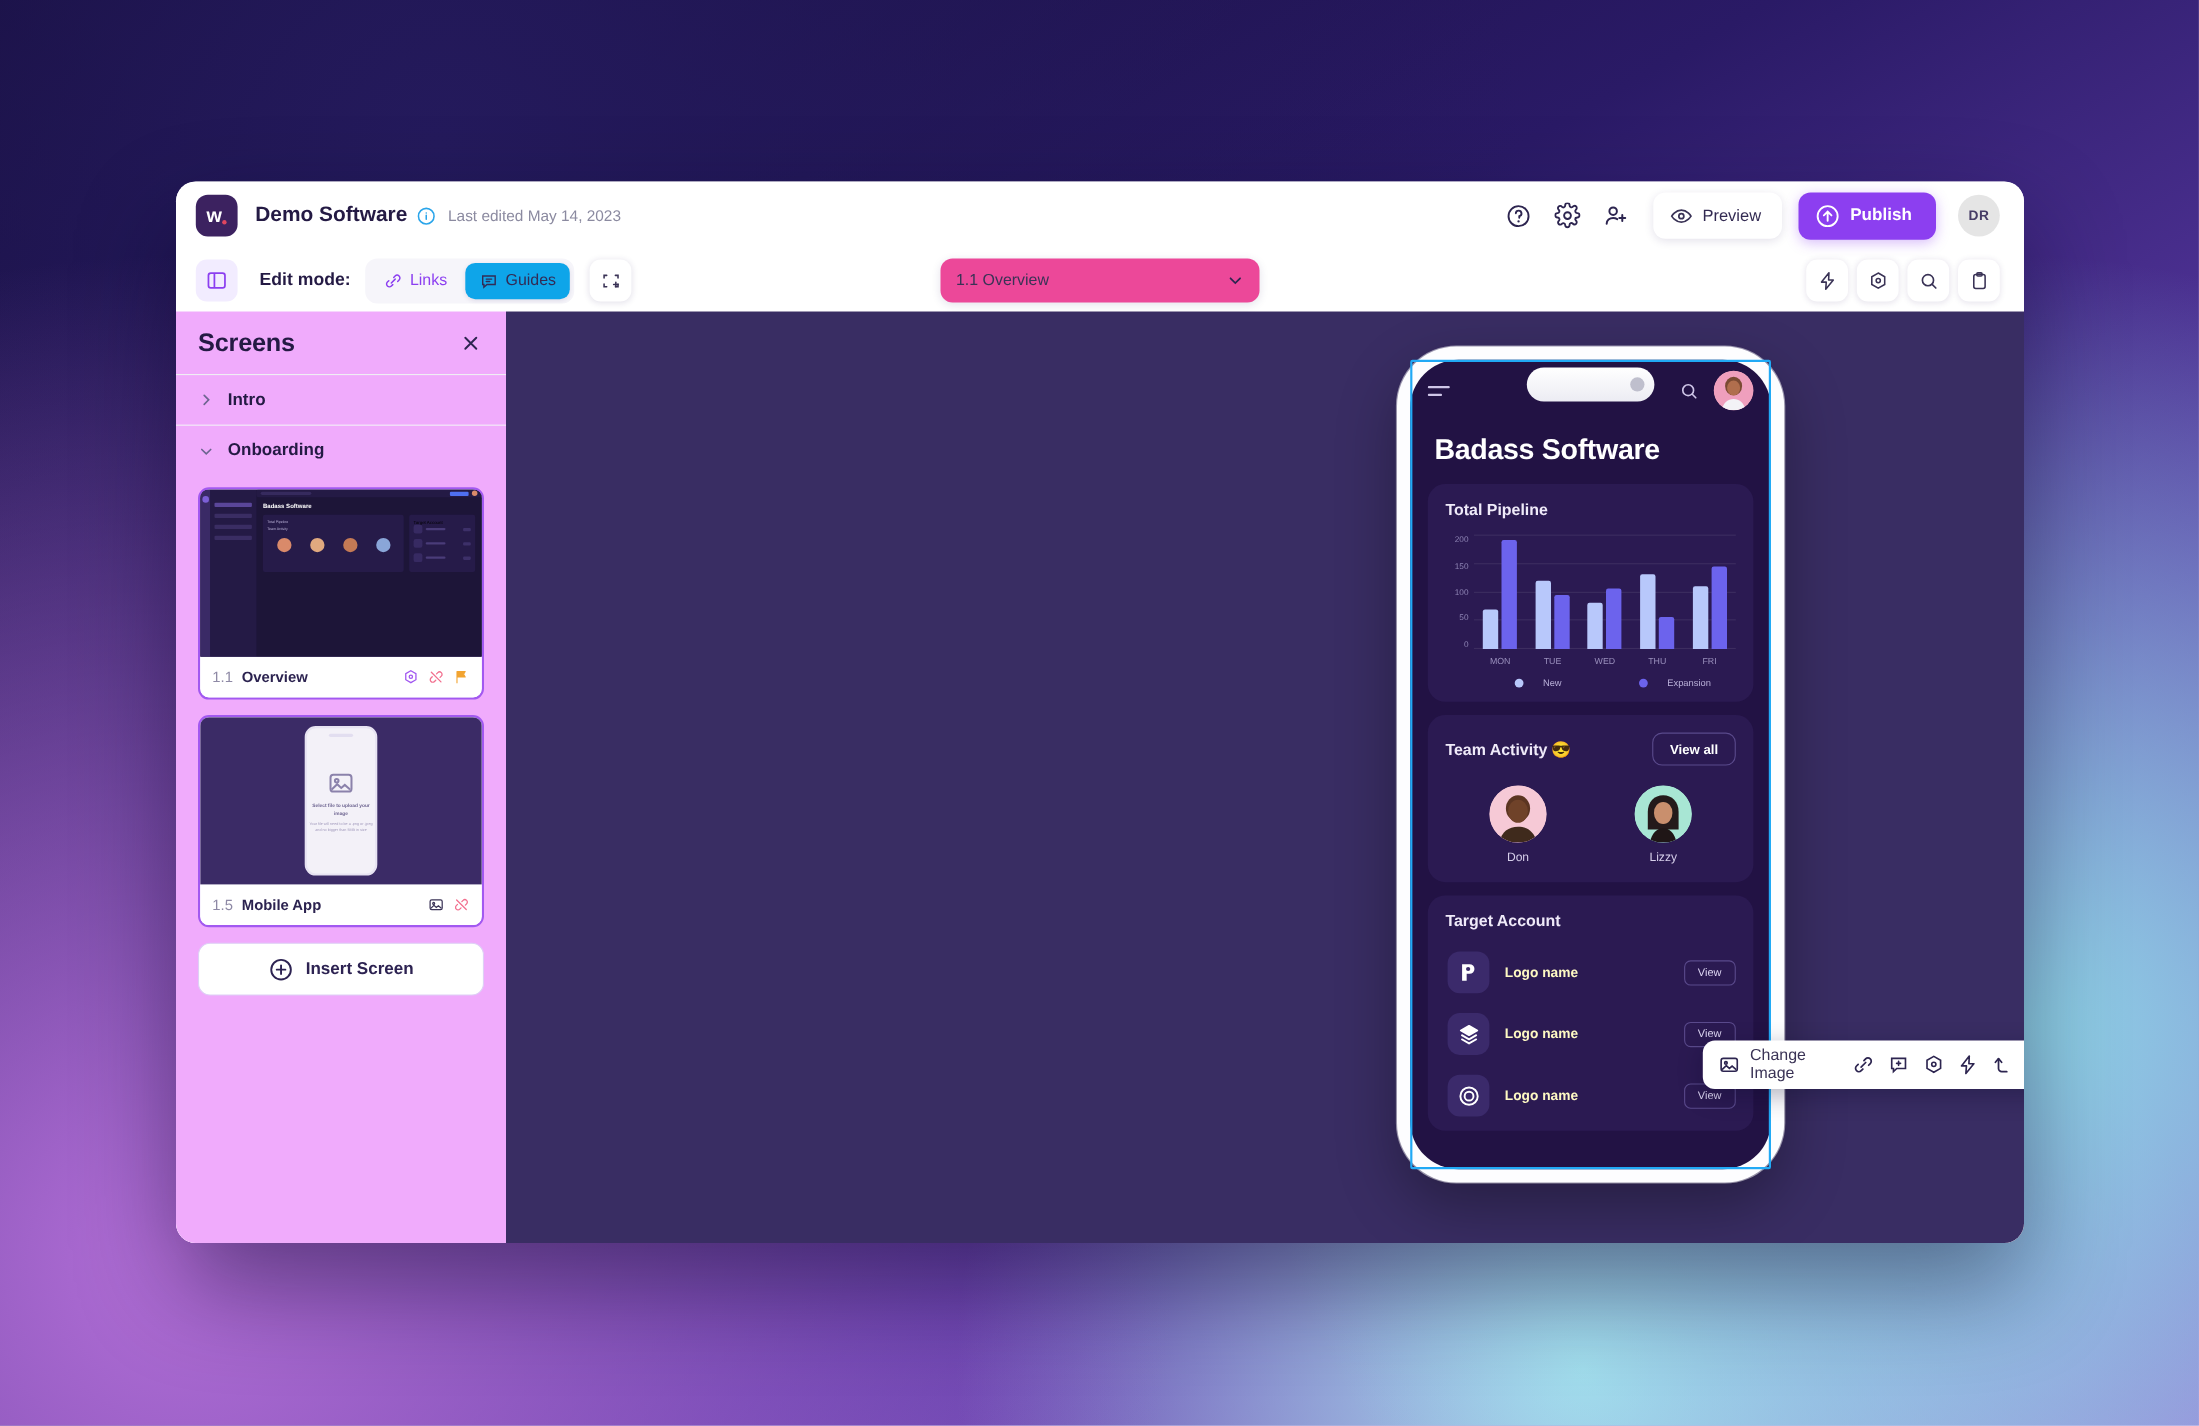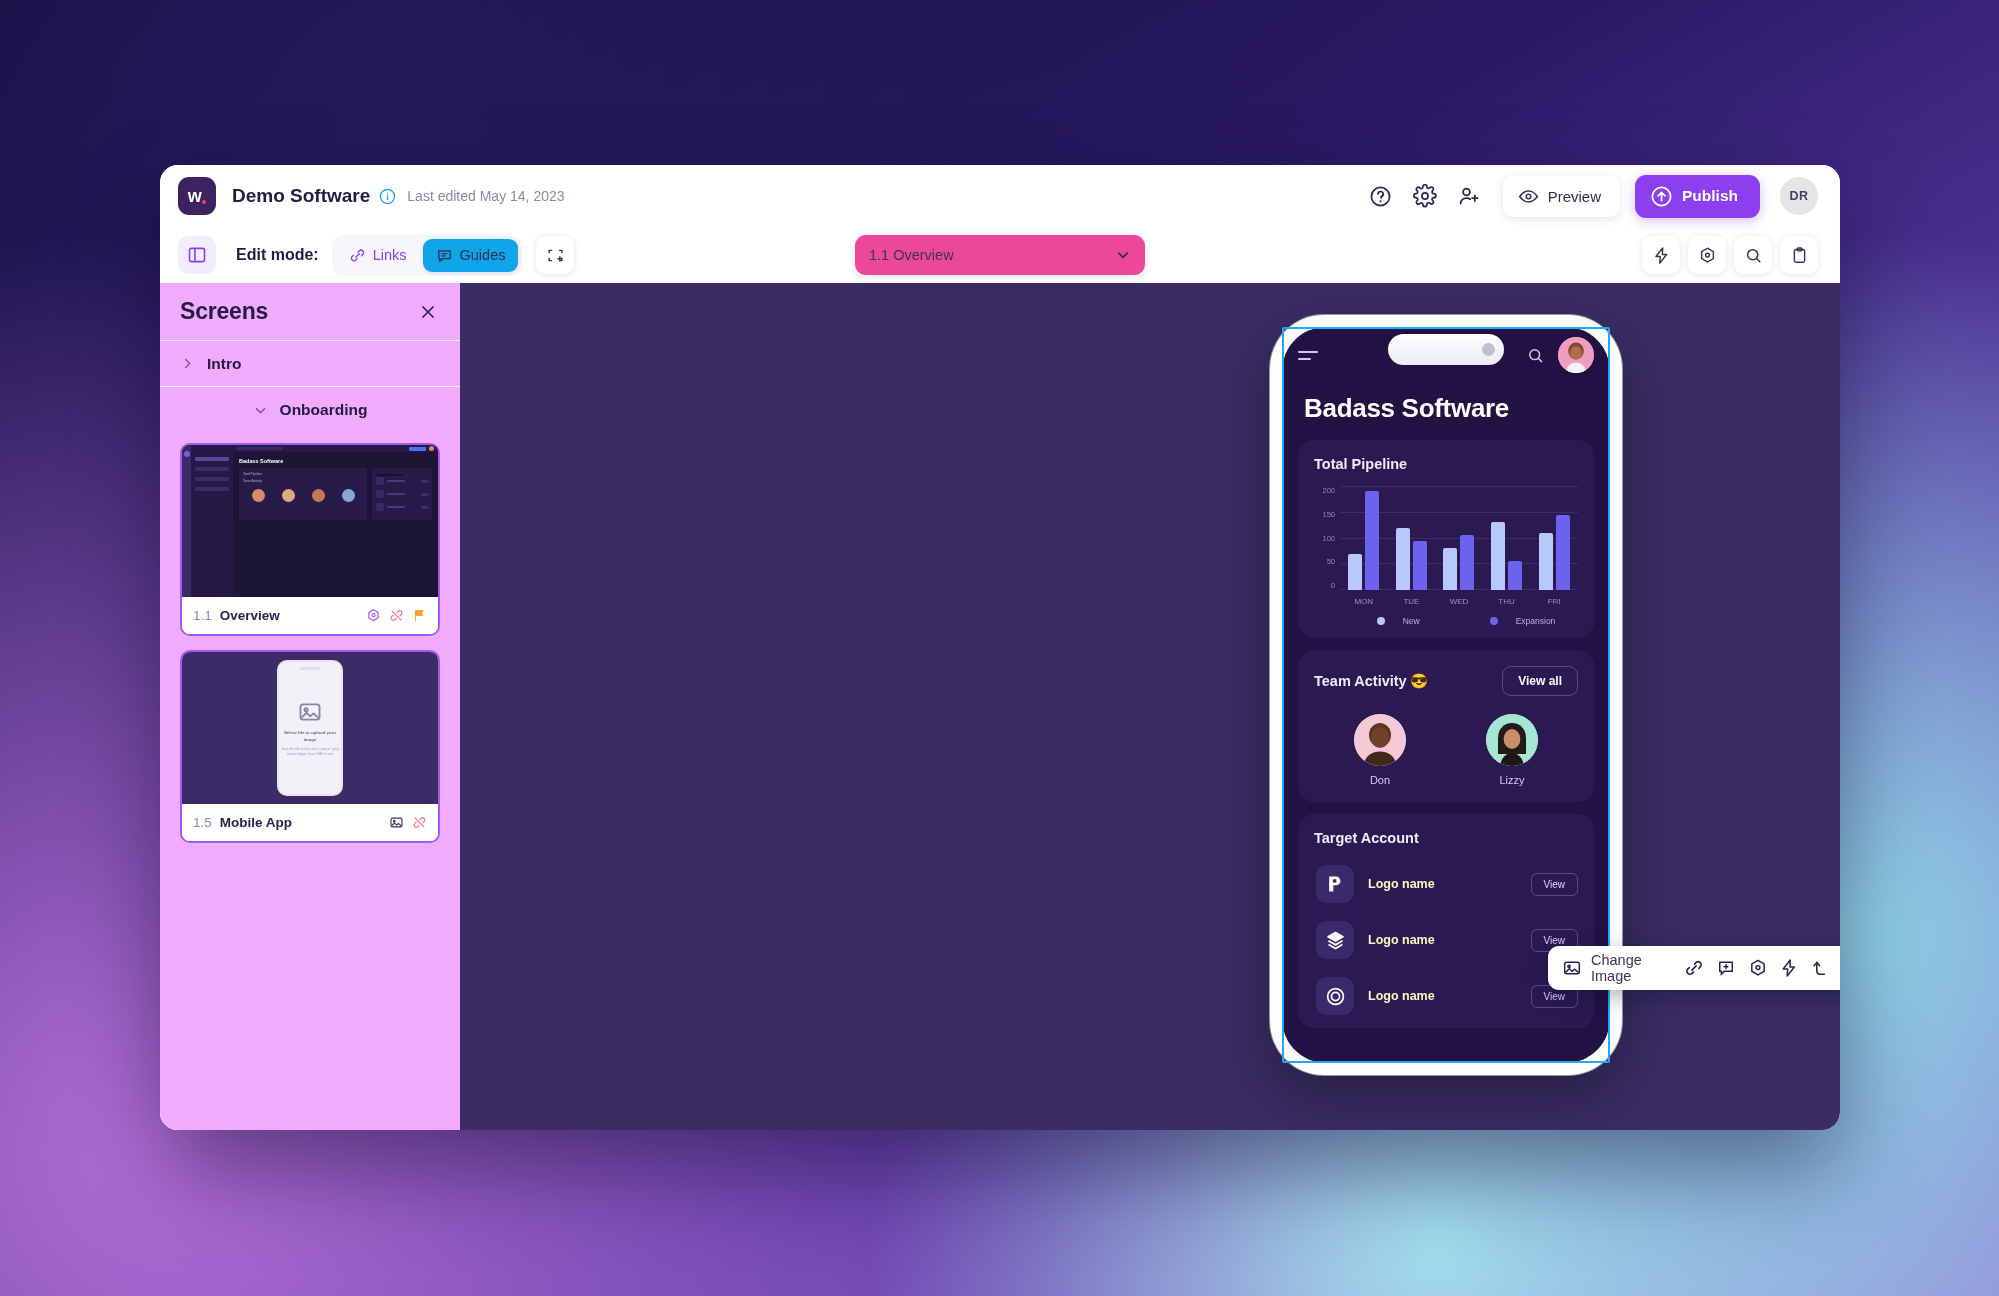--- a/index.html
+++ b/index.html
@@ -421,21 +421,21 @@
 
       <div class="sb-scroll">
         <div class="tree-row">
           <span>
             <svg width="15" height="15" viewBox="0 0 24 24" fill="none" stroke="#6d6590" stroke-width="2.4" stroke-linecap="round">
                 <path d="M9 5.5l6.5 6.5L9 18.5"></path>
               </svg>
           </span>
           <span>Intro</span>
         </div>
-        <div class="tree-row" style="border-bottom:none;justify-content:center;">
+        <div class="tree-row" style="border-bottom:none;">
           <span>
             <svg width="15" height="15" viewBox="0 0 24 24" fill="none" stroke="#6d6590" stroke-width="2.4" stroke-linecap="round">
                 <path d="M5.5 9l6.5 6.5L18.5 9"></path>
               </svg>
           </span>
           <span>Onboarding</span>
         </div>
 
         <div class="thumbs">
 
@@ -547,20 +547,29 @@
                   <svg width="15" height="15" viewBox="0 0 24 24" fill="none" stroke="#f2708f" stroke-width="1.9" stroke-linecap="round">
                       <path d="M12.6 7.4l1.8-1.8a3.6 3.6 0 0 1 5.1 5.1l-1.8 1.8"></path>
                       <path d="M11.4 16.6l-1.8 1.8a3.6 3.6 0 0 1-5.1-5.1l1.8-1.8"></path>
                       <path d="M5 5l14 14"></path>
                     </svg>
                 </span>
               </span>
             </div>
           </div>
 
+          <div class="insert-btn">
+            <span>
+              <svg width="23" height="23" viewBox="0 0 24 24" fill="none" stroke="#2d2352" stroke-width="1.8" stroke-linecap="round">
+                  <circle cx="12" cy="12" r="9.3"></circle>
+                  <path d="M12 7.9v8.2M7.9 12h8.2"></path>
+                </svg>
+            </span>
+            <span>Insert Screen</span>
+          </div>
         </div>
       </div>
     </div>
 
     <div class="canvas">
 
       <div class="phone-wrap">
         <div class="phone-frame">
           <div class="phone-screen">
 

